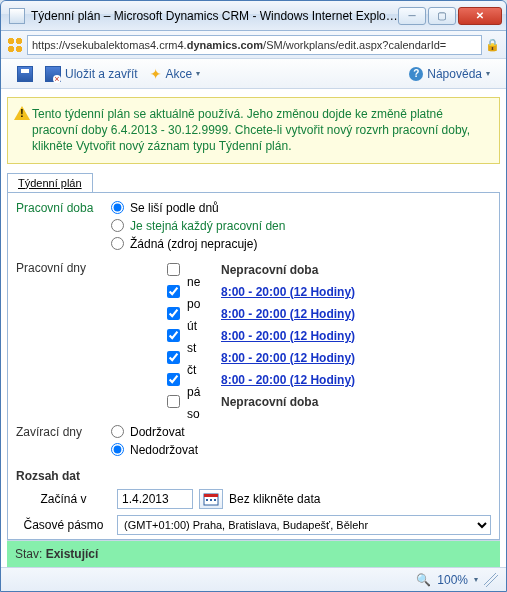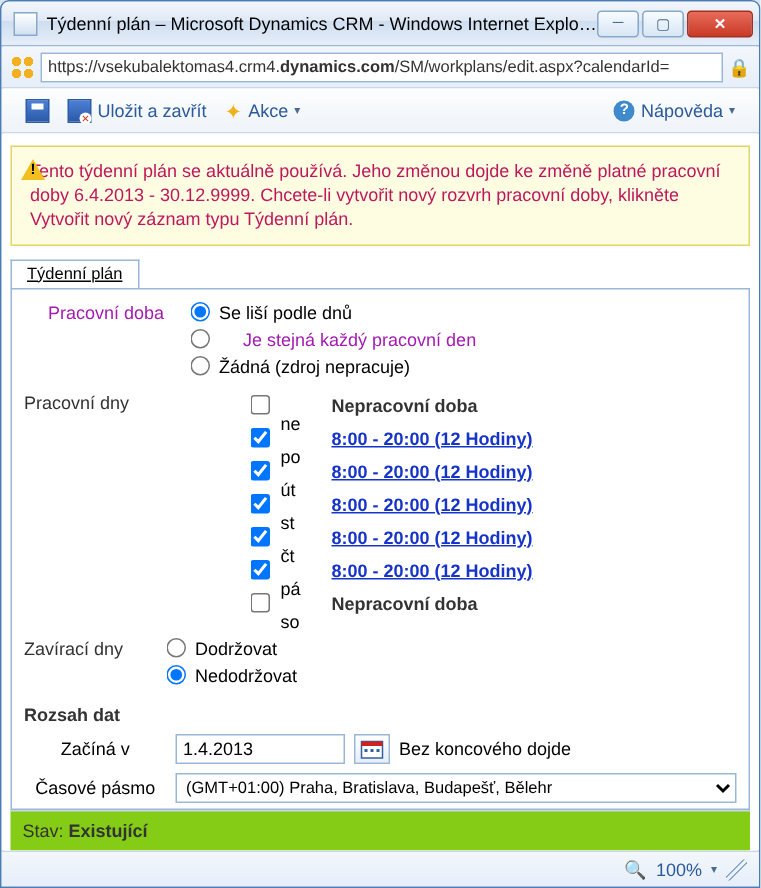--- a/index.html
+++ b/index.html
@@ -81,22 +81,22 @@
   .saveicon{background:linear-gradient(#4d7fd6,#2a5aa8);border:1px solid #2a5aa8;position:relative;}
   .saveicon::after{content:"";position:absolute;top:2px;left:3px;width:8px;height:4px;background:#fff;}
   .savecloseicon{background:linear-gradient(#4d7fd6,#2a5aa8);border:1px solid #2a5aa8;position:relative;}
   .savecloseicon::after{content:"×";position:absolute;right:-1px;bottom:-2px;font-size:9px;color:#c93a26;background:#fff;border-radius:50%;width:8px;height:8px;line-height:8px;text-align:center;}
   .staricon{color:#f2b01e;font-size:14px;line-height:1;}
   .spacer{flex:1;}
   .helpicon{width:14px;height:14px;border-radius:50%;background:#3e8acc;color:#fff;display:flex;align-items:center;justify-content:center;font-size:10px;font-weight:bold;}
   .dd{font-size:8px;color:#4a6b8c;}
   .contentwrap{flex:1;overflow:hidden;position:relative;padding:8px 6px 0 6px;background:#fff;display:flex;flex-direction:column;}
   .warnbox{
-    border:1px solid #e0d46a;background:#fefde1;padding:8px 8px 8px 12px;position:relative;
-    color:#be185d;line-height:1.35;margin-bottom:6px;
+    border:1px solid #e0d46a;background:#fefde1;padding:8px 8px 8px 24px;position:relative;
+    color:#15803d;line-height:1.35;margin-bottom:6px;
   }
   .warnbox .wicon{
     position:absolute;left:6px;top:8px;width:16px;height:16px;
   }
   .warnbox .wicon::before{
     content:"";position:absolute;left:0;top:0;border-left:8px solid transparent;border-right:8px solid transparent;border-bottom:14px solid #f2c01e;
   }
   .warnbox .wicon::after{
     content:"!";position:absolute;left:0;top:1px;width:16px;text-align:center;font-size:10px;font-weight:bold;color:#000;
   }
@@ -121,37 +121,37 @@
   .daygrid{margin-left:0;}
   .dayrow{display:flex;align-items:center;height:22px;gap:10px;}
   .dayrow .cb{width:14px;}
   .dayrow .dname{width:24px;margin-top:24px;}
   .dayrow .dval a{color:#1634c8;text-decoration:underline;font-weight:bold;margin-top:15px;}
   .dayrow .dval .np{color:#333;font-weight:bold;}
   .sectiontitle{font-weight:bold;margin:10px 0 6px 0;color:#333;}
   .frow{display:flex;align-items:center;margin-bottom:6px;gap:6px;}
   .frow .lab2{width:95px;text-align:center;}
   .txtin{height:20px;border:1px solid #9ab7d8;padding:0 4px;font-size:12px;}
-  .datein{width:113px;}
+  .datein{width:76px;}
   .calbtn{width:24px;height:20px;border:1px solid #9ab7d8;background:linear-gradient(#fff,#e6eef8);display:flex;align-items:center;justify-content:center;}
   .calbtn svg{display:block;}
   .sel{height:20px;border:1px solid #9ab7d8;background:#fff;font-size:11px;flex:1;padding:0 2px;}
   .statusbar{
-    padding:6px 8px;color:#333;border-top:1px solid #c9d7e8;background:#84cc16;font-size:12px;
+    padding:6px 8px;color:#333;border-top:1px solid #c9d7e8;background:#86efac;font-size:12px;
   }
   .statusbar b{font-weight:bold;}
   .iestatus{
     height:24px;background:linear-gradient(#f3f7fc,#e6eef8);border-top:1px solid #c9d7e8;
     display:flex;align-items:center;justify-content:flex-end;padding:0 8px;gap:6px;color:#2a5a9c;
   }
   .zoomicon{color:#3e8acc;font-size:12px;}
   .resizer{width:14px;height:14px;background:
     linear-gradient(135deg,transparent 0 8px,#8aa8c8 8px 9px,transparent 9px 11px,#8aa8c8 11px 12px,transparent 12px);
   }
-  .cutoff{color:#a21caf;margin-left:16px;}
+  .cutoff{color:#15803d;}
 </style>
 </head>
 <body>
 
 <div class="window">
 
   <div class="titlebar">
     <span class="pageicon"></span>
     <span class="title">Týdenní plán – Microsoft Dynamics CRM - Windows Internet Explor...</span>
     <div class="winbtns">
@@ -286,21 +286,21 @@
           <input class="txtin datein" value="1.4.2013" style="">
           <div class="calbtn">
             <svg width="16" height="14">
               <rect x="1" y="2" width="14" height="11" fill="#fff" stroke="#3060a0"></rect>
               <rect x="1" y="2" width="14" height="3" fill="#c22"></rect>
               <rect x="3" y="7" width="2" height="2" fill="#3060a0"></rect>
               <rect x="7" y="7" width="2" height="2" fill="#3060a0"></rect>
               <rect x="11" y="7" width="2" height="2" fill="#3060a0"></rect>
             </svg>
           </div>
-          <span>Bez koncového dojde</span>
+          <span>Bez klikněte data</span>
         </div>
 
         <div class="frow">
           <div class="lab2">Časové pásmo</div>
           <select class="sel">
             <option>(GMT+01:00) Praha, Bratislava, Budapešť, Bělehr</option>
           </select>
         </div>
 
       </div>

